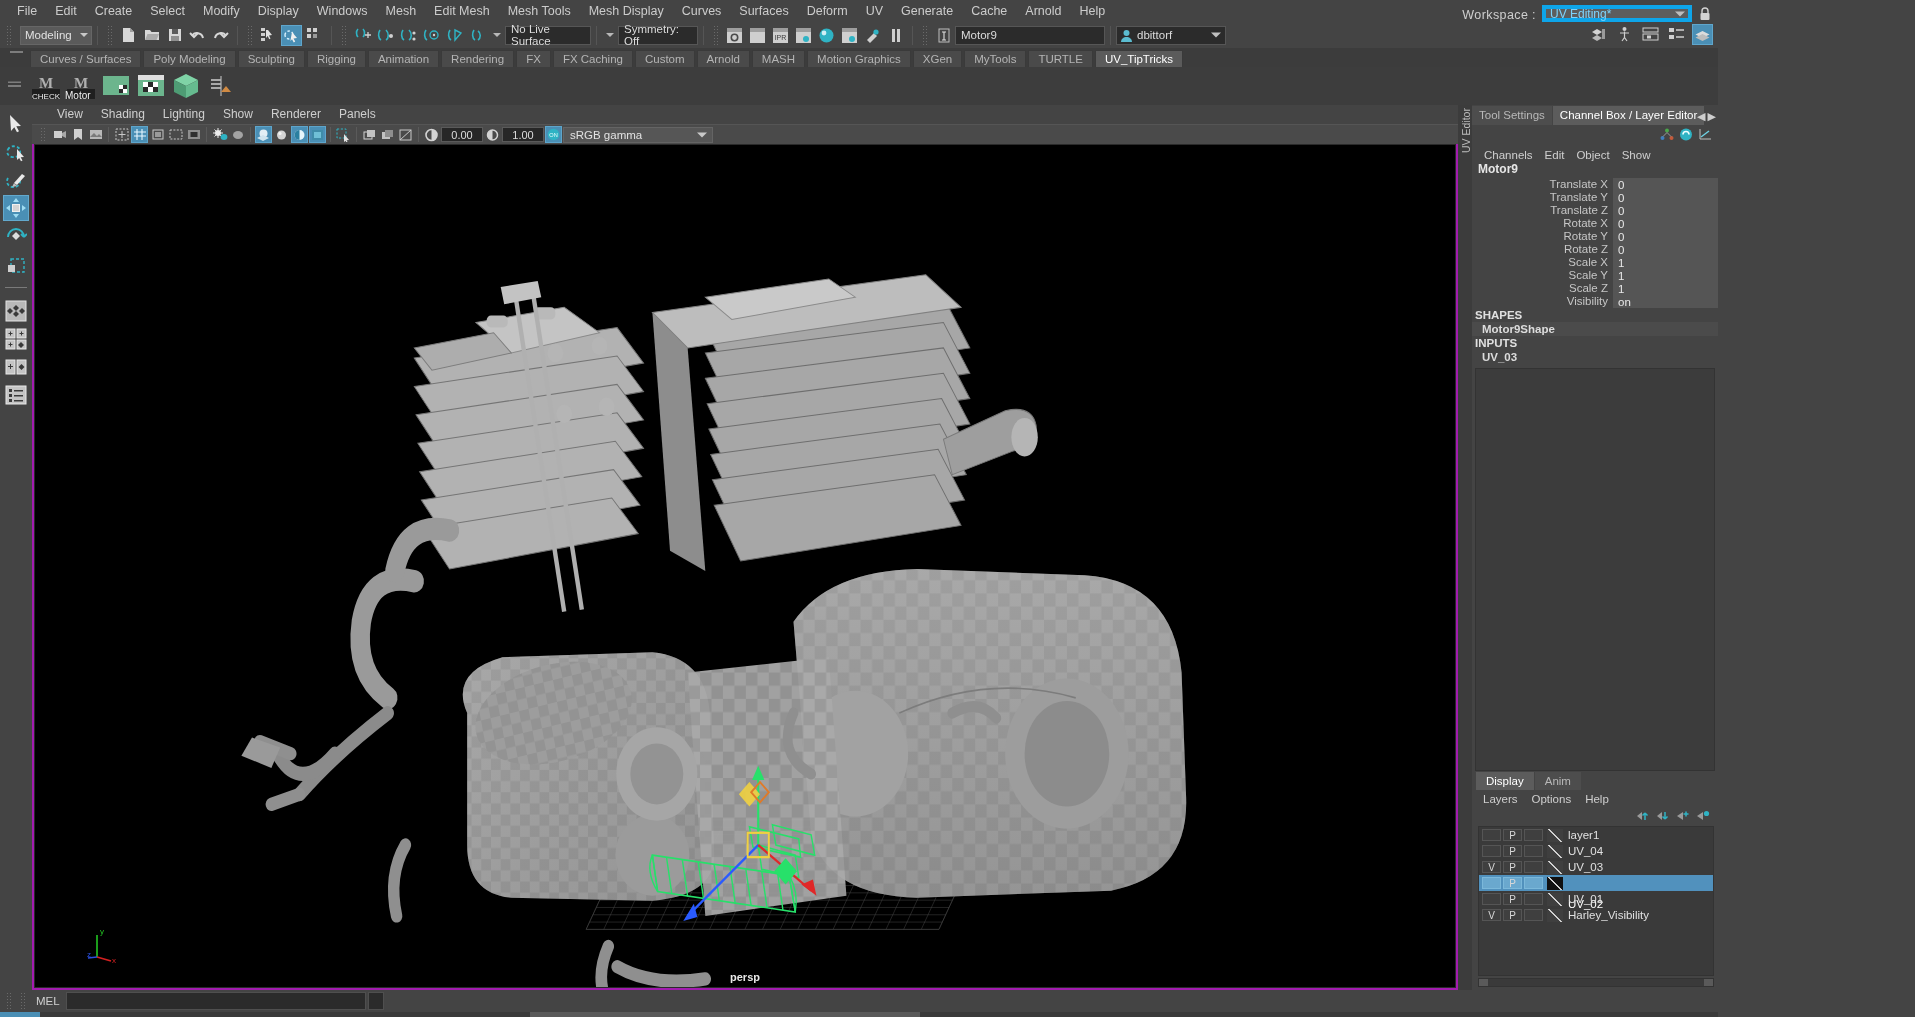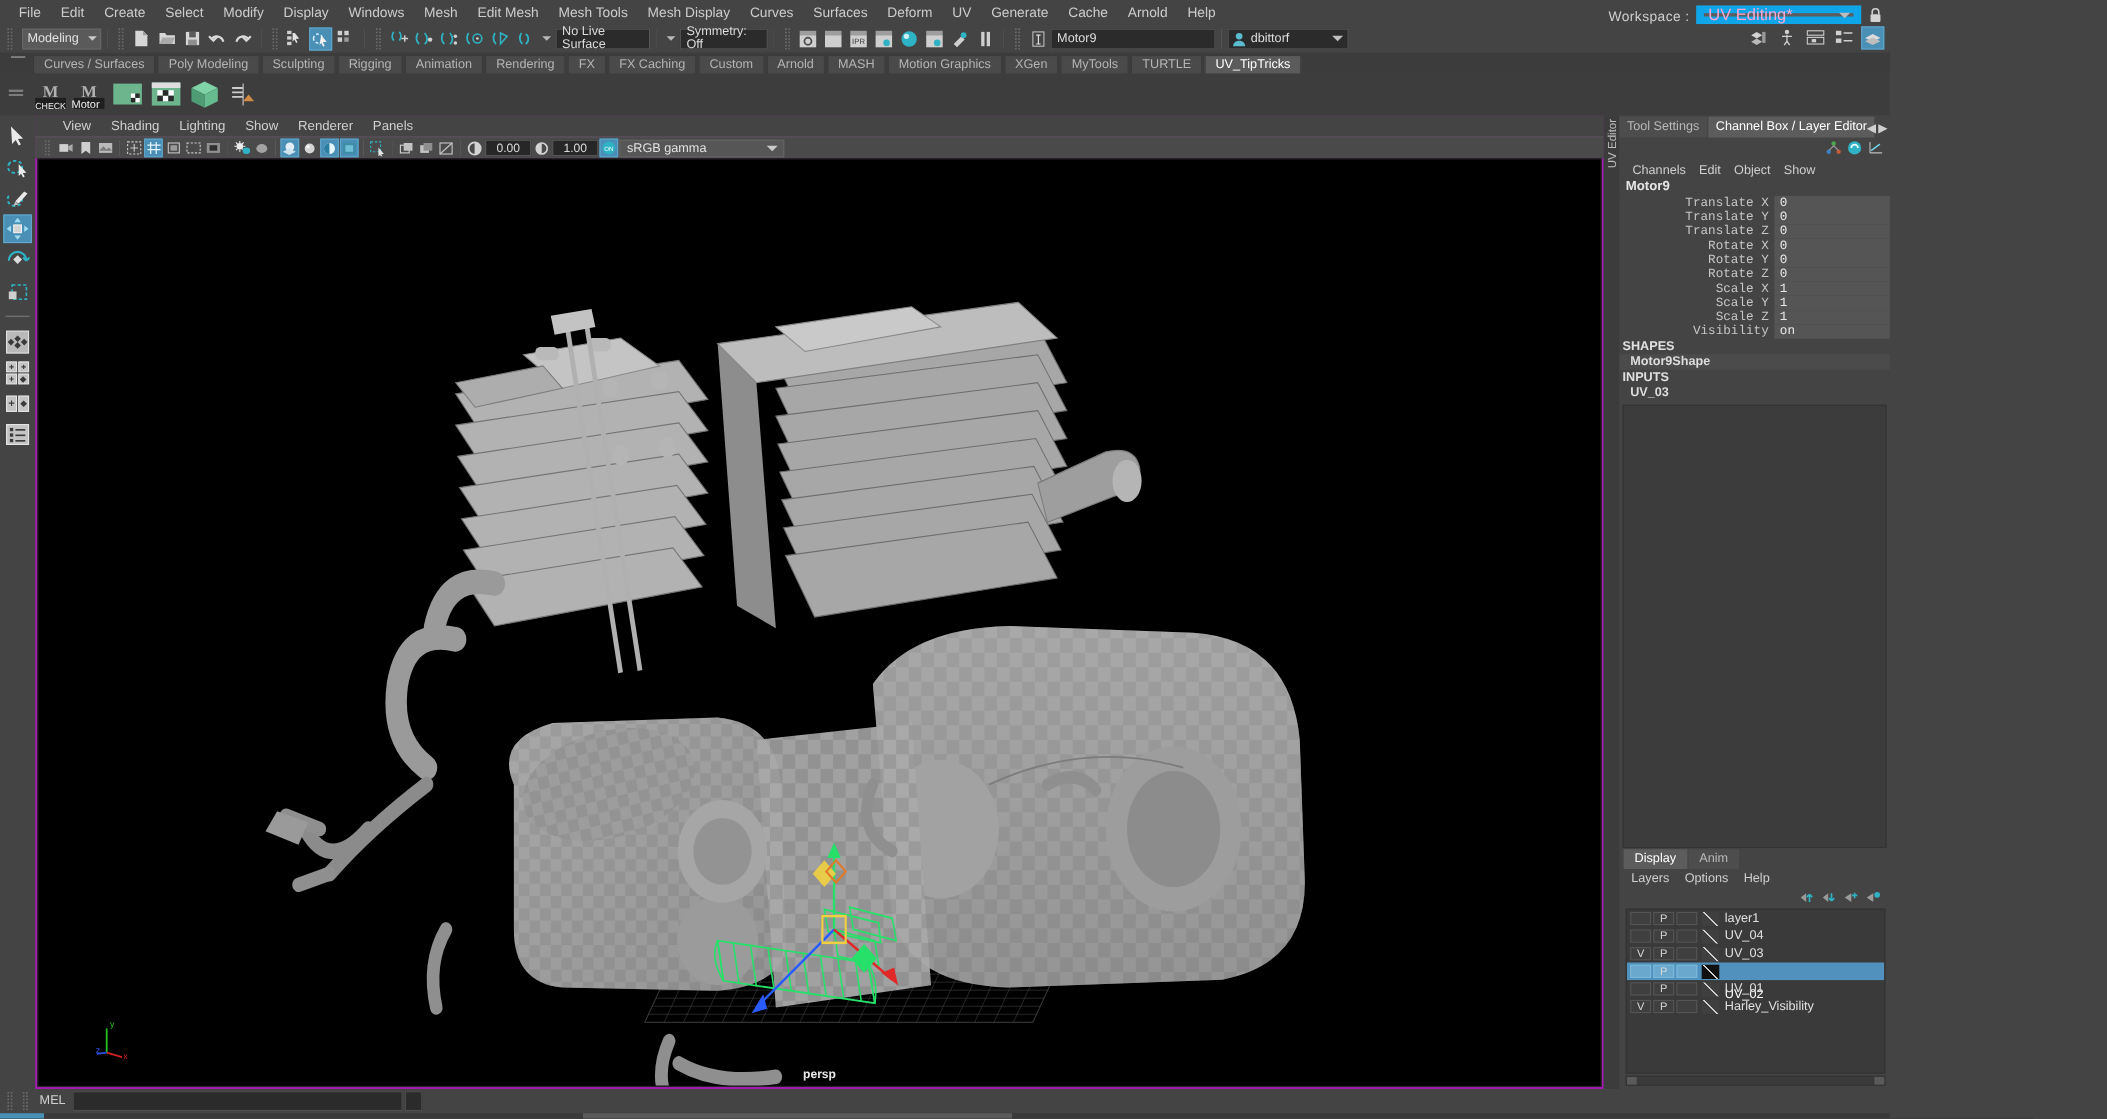--- a/index.html
+++ b/index.html
@@ -9,21 +9,21 @@
     font-family:"Liberation Sans", sans-serif;
     font-size:12px; -webkit-font-smoothing:antialiased;
   }
   .app { position:relative; width:1718px; height:1017px; display:flex; flex-direction:column; background:#444444; }
 
   
   .menubar { height:22px; background:#444444; display:flex; align-items:center; padding-left:8px; flex:0 0 22px; position:relative; }
   .menubar .mi { padding:0 9px; line-height:22px; font-size:12.5px; color:#cccccc; white-space:nowrap; cursor:default; }
   .ws-wrap { position:absolute; right:6px; top:0; height:22px; display:flex; align-items:flex-end; gap:6px; }
   .ws-label { font-size:12.5px; color:#cfcfcf; letter-spacing:.4px; }
-  .ws-combo { width:150px; height:17px; background:#5d5d5d; border:7px solid #0ea5e9; display:flex; align-items:center; padding:0 4px; font-size:15px; color:#f9a8d4; position:relative;}
+  .ws-combo { width:150px; height:17px; background:#5d5d5d; border:4px solid #0ea5e9; display:flex; align-items:center; padding:0 4px; font-size:12px; color:#7dd3fc; position:relative;}
   .ws-combo .arrow { position:absolute; right:3px; top:50%; transform:translateY(-50%); width:0;height:0;border-left:5px solid transparent;border-right:5px solid transparent;border-top:5px solid #bdbdbd; }
   .lock-icon { width:14px; height:16px; display:flex; align-items:center; justify-content:center; color:#d2d2d2; font-size:13px; }
 
   
   .statusline { height:26px; background:#444444; display:flex; align-items:center; flex:0 0 26px; padding-left:2px; position:relative; }
   .sl-combo { width:72px; height:19px; background:#5a5a5a; border:1px solid #666; font-size:11.5px; color:#e0e0e0; display:flex; align-items:center; padding-left:4px; position:relative; margin-left:4px;}
   .sl-combo .arrow { position:absolute; right:3px; top:50%; transform:translateY(-50%); width:0;height:0;border-left:4px solid transparent;border-right:4px solid transparent;border-top:4px solid #c8c8c8; }
   .sep { width:1px; height:19px; background:#2e2e2e; margin:0 5px; border-right:1px solid #555; }
   .dots { width:6px; height:20px; margin:0 4px;
     background-image:radial-gradient(#6e6e6e 1px, transparent 1px);
@@ -79,21 +79,21 @@
   .rpanel { flex:1 1 auto; display:flex; flex-direction:column; min-width:0; }
   .rp-tabs { height:20px; display:flex; align-items:flex-end; background:#444; flex:0 0 20px; position:relative; }
   .rp-tab { height:19px; line-height:19px; padding:0 7px; font-size:11.5px; color:#b8b8b8; background:#4d4d4d; margin-right:1px; }
   .rp-tab.active { background:#5c5c5c; color:#fff; }
   .rp-navs { position:absolute; right:2px; bottom:2px; display:flex; gap:2px; color:#cfcfcf; font-size:11px; }
   .cb-icons { height:18px; display:flex; align-items:center; justify-content:flex-end; gap:5px; padding-right:6px; background:#444; flex:0 0 18px;}
   .cb-menu { height:18px; display:flex; align-items:flex-end; gap:0; padding-left:6px; background:#444; flex:0 0 18px;}
   .cb-menu span { padding:0 6px; font-size:11.5px; color:#cfcfcf; }
   .cb-objname { padding:1px 0 2px 6px; font-size:12px; color:#e6e6e6; font-weight:bold; background:#444; }
   .cb-rows { background:#444; }
-  .cb-row { display:flex; align-items:flex-start; height:13px;font-family:Liberation Mono, monospace; }
+  .cb-row { display:flex; align-items:flex-start; height:13px; }
   .cb-row .lbl { flex:1 1 auto; text-align:right; padding-right:5px; font-size:11.5px; color:#c6c6c6; }
   .cb-row .val { width:105px; height:13px; background:#555555; color:#e8e8e8; font-size:11.5px; padding-left:5px; display:flex; align-items:center; }
   .cb-sec { font-size:11.5px; color:#e0e0e0; font-weight:bold; padding:1px 0 1px 3px; }
   .cb-item { font-size:11.5px; color:#dcdcdc; font-weight:bold; padding:1px 0 1px 10px; background:#4b4b4b; }
   .cb-item.plain { background:transparent; }
   .cb-blank { flex:1 1 auto; background:#3c3c3c; border:1px solid #333; margin:4px 3px 0 3px; min-height:30px;}
 
   
   .le { flex:0 0 auto; display:flex; flex-direction:column; background:#444; }
   .le-tabs { height:19px; display:flex; align-items:flex-end; padding-left:4px; flex:0 0 19px; }

